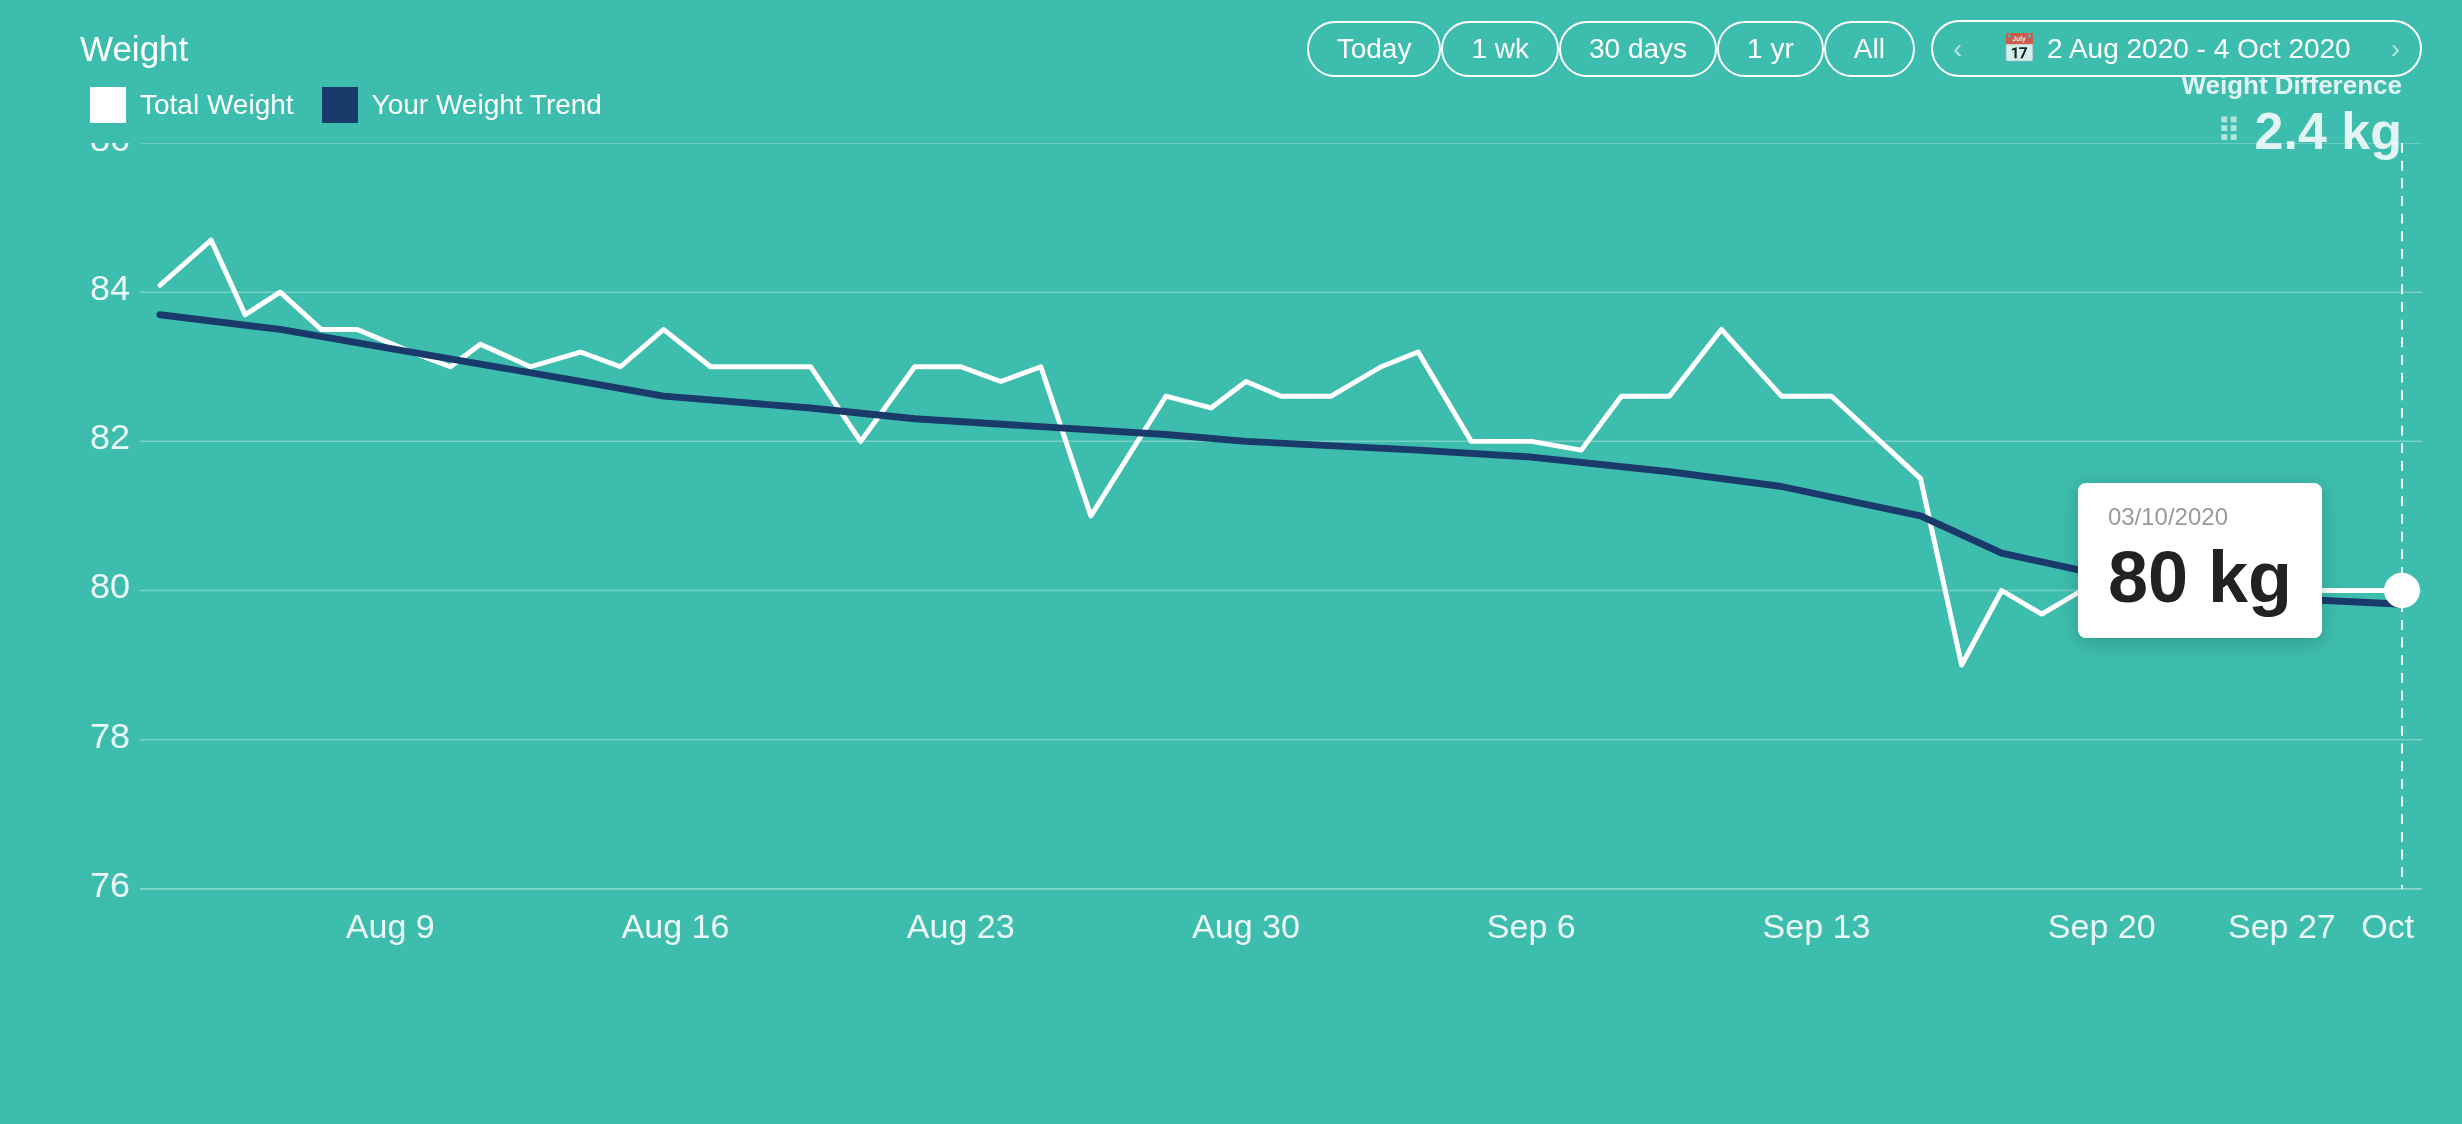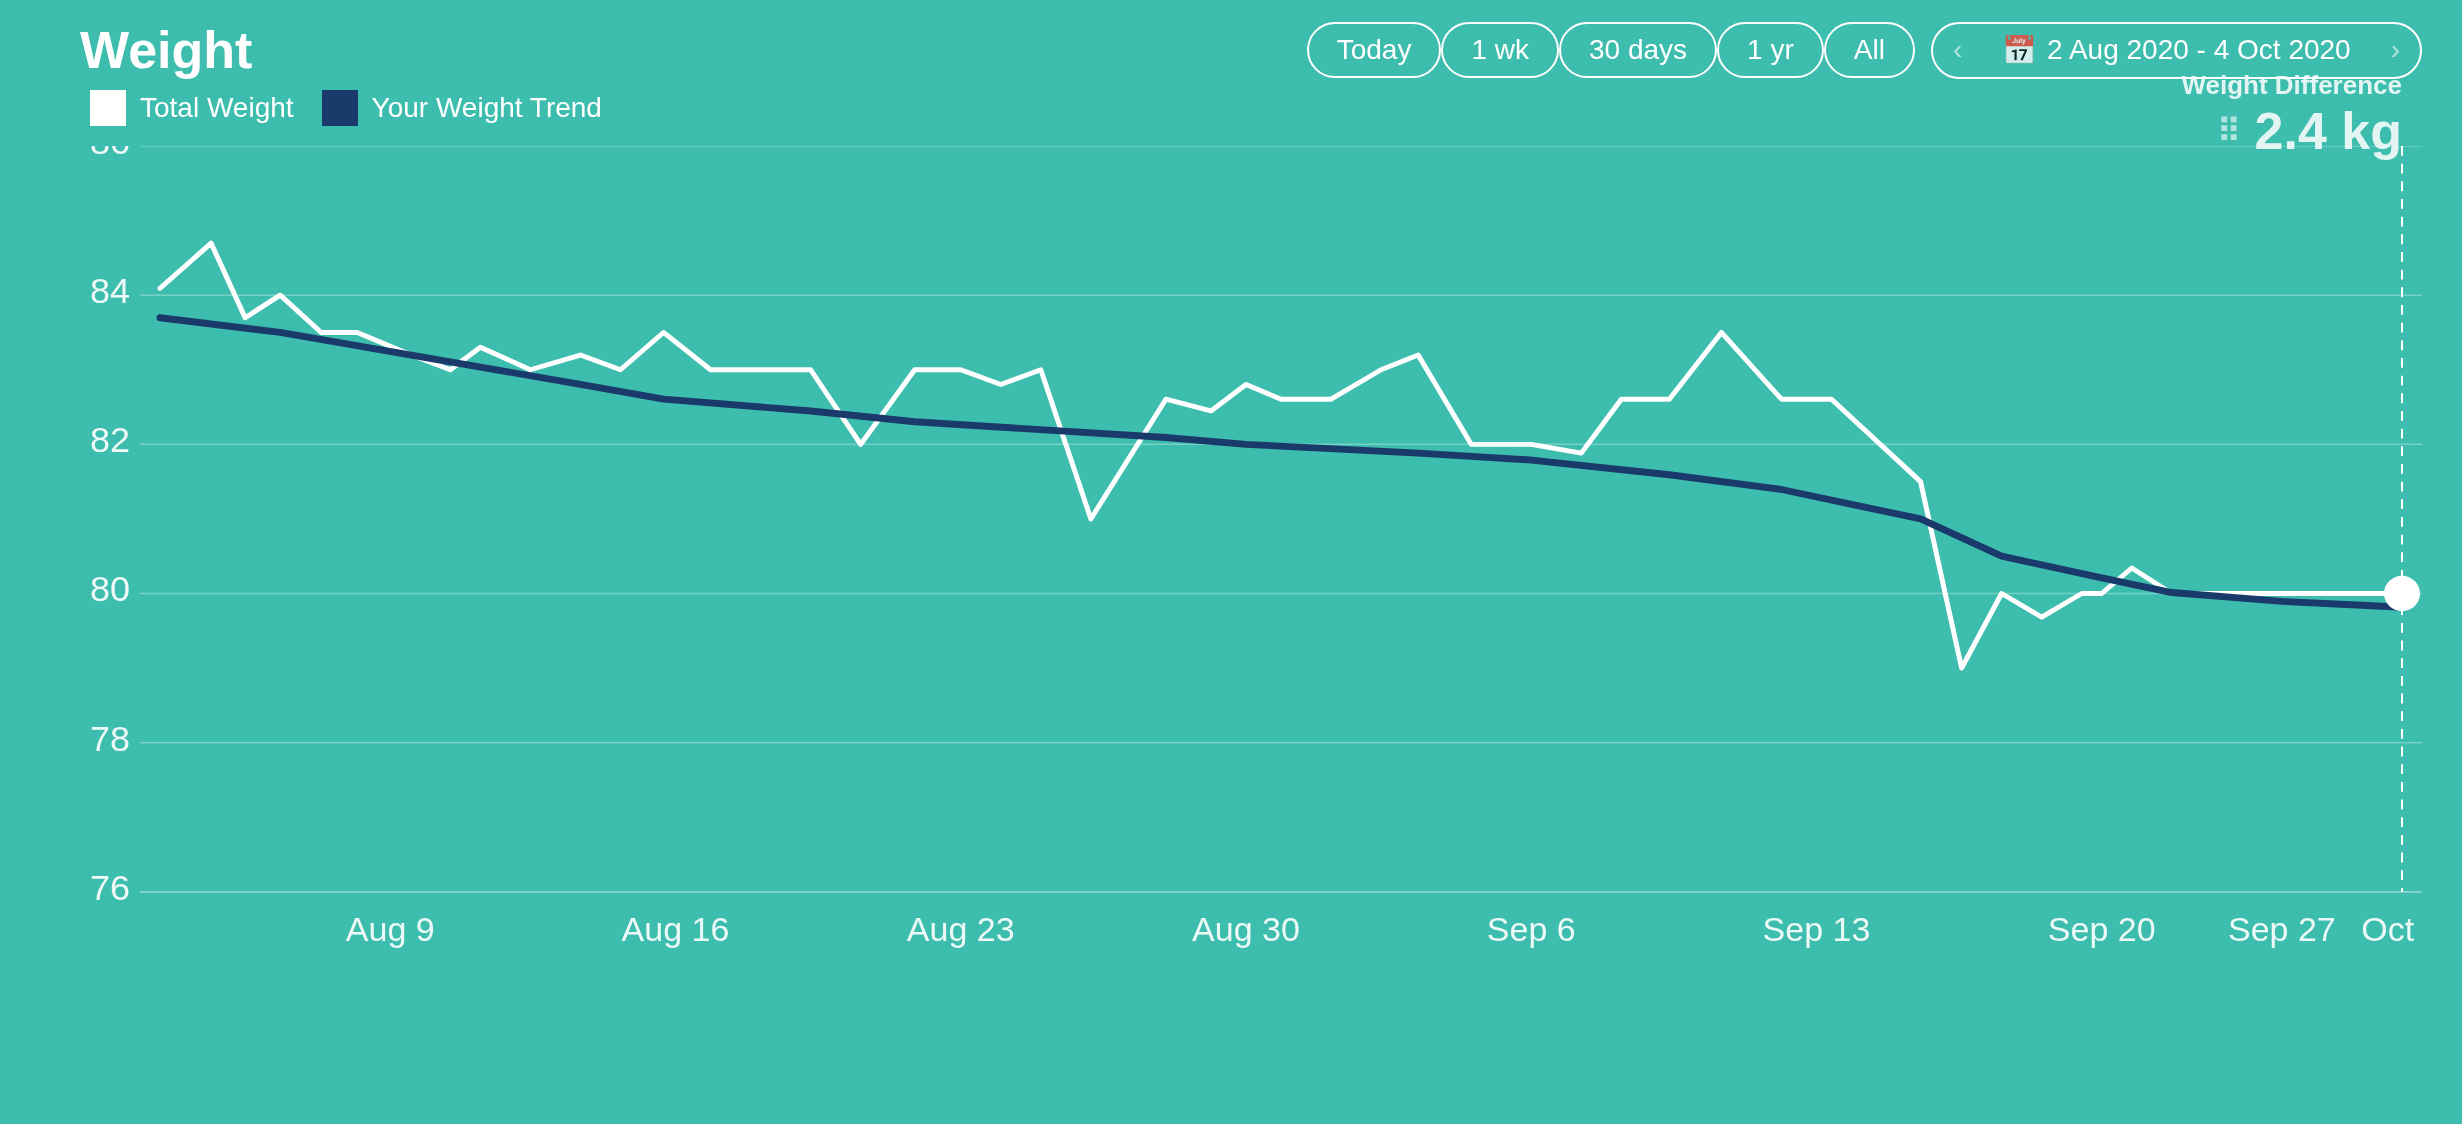--- a/index.html
+++ b/index.html
@@ -19,22 +19,22 @@
       padding: 20px 40px 80px 80px;
     }
     .header {
       display: flex;
       justify-content: space-between;
       align-items: center;
       margin-bottom: 10px;
     }
     .title {
       color: white;
-      font-size: 52px;
-      font-weight: 700;
+      font-size: 35px;
+      font-weight: 400;
     }
     .controls {
       display: flex;
       align-items: center;
       gap: 16px;
     }
     .time-buttons {
       display: flex;
       gap: 0;
     }
@@ -295,14 +295,18 @@
           2090,455
           2200,464
           2280,468
           2320,470
         "></polyline>
 
       <circle cx="2320" cy="456" r="18" fill="white"></circle>
     </svg>
 
     
+    <div class="tooltip-box">
+      <div class="tooltip-date">03/10/2020</div>
+      <div class="tooltip-value">80 kg</div>
+    </div>
   </div>
 </div>
 
 </body></html>

